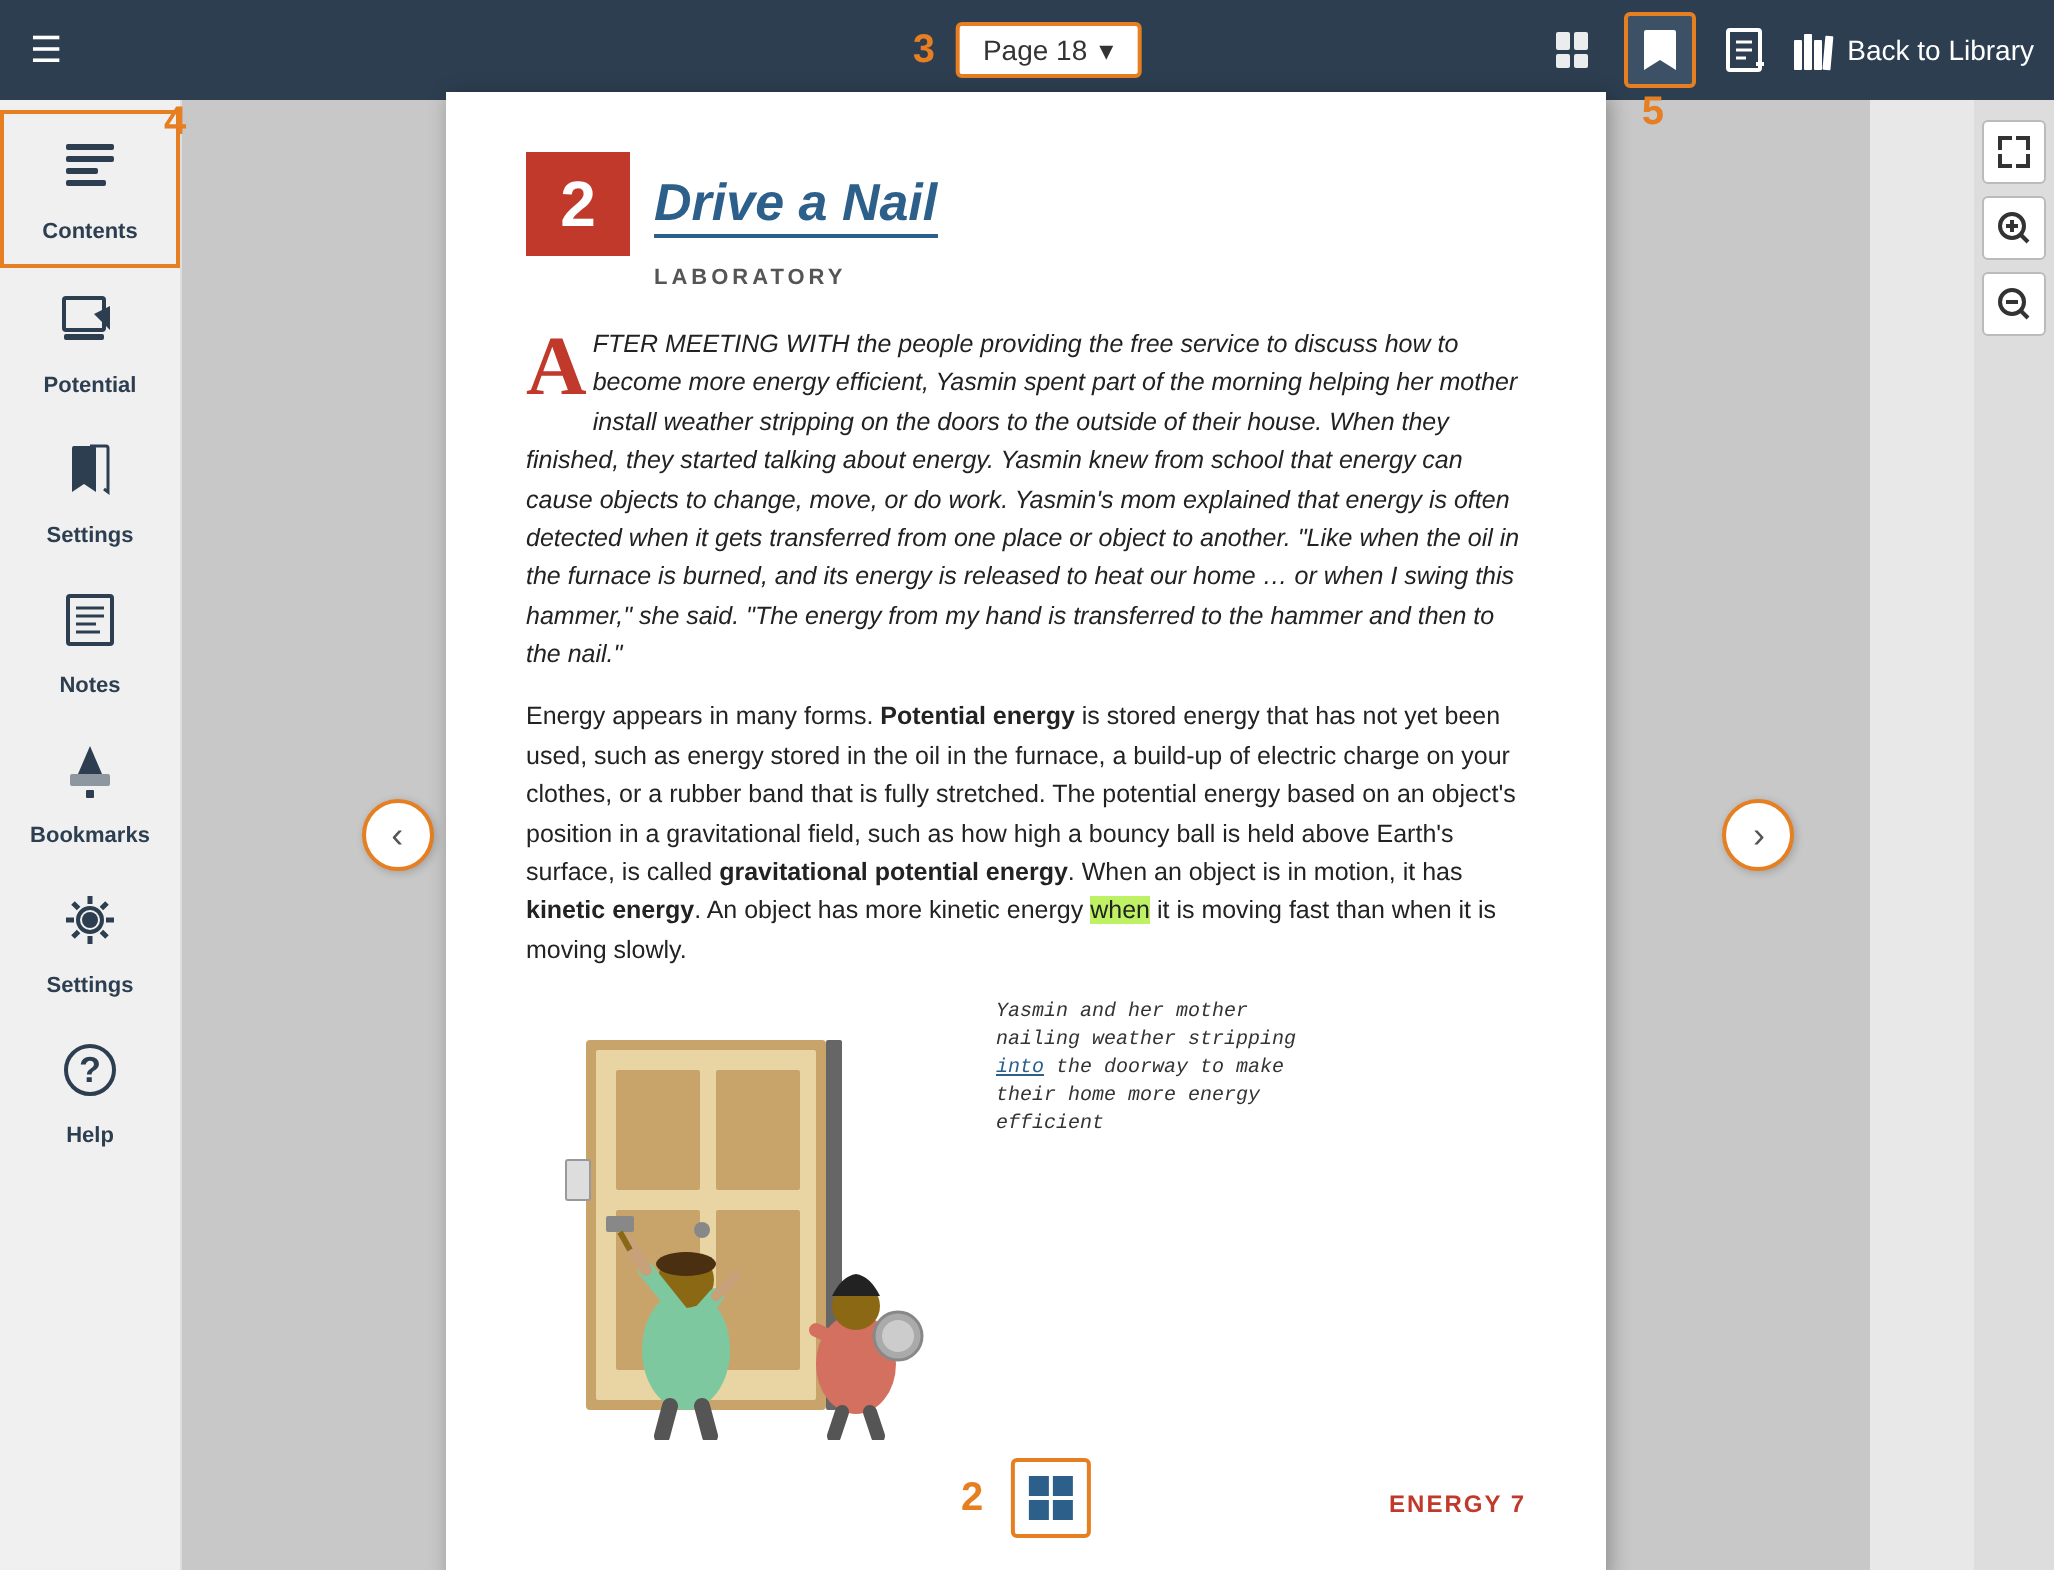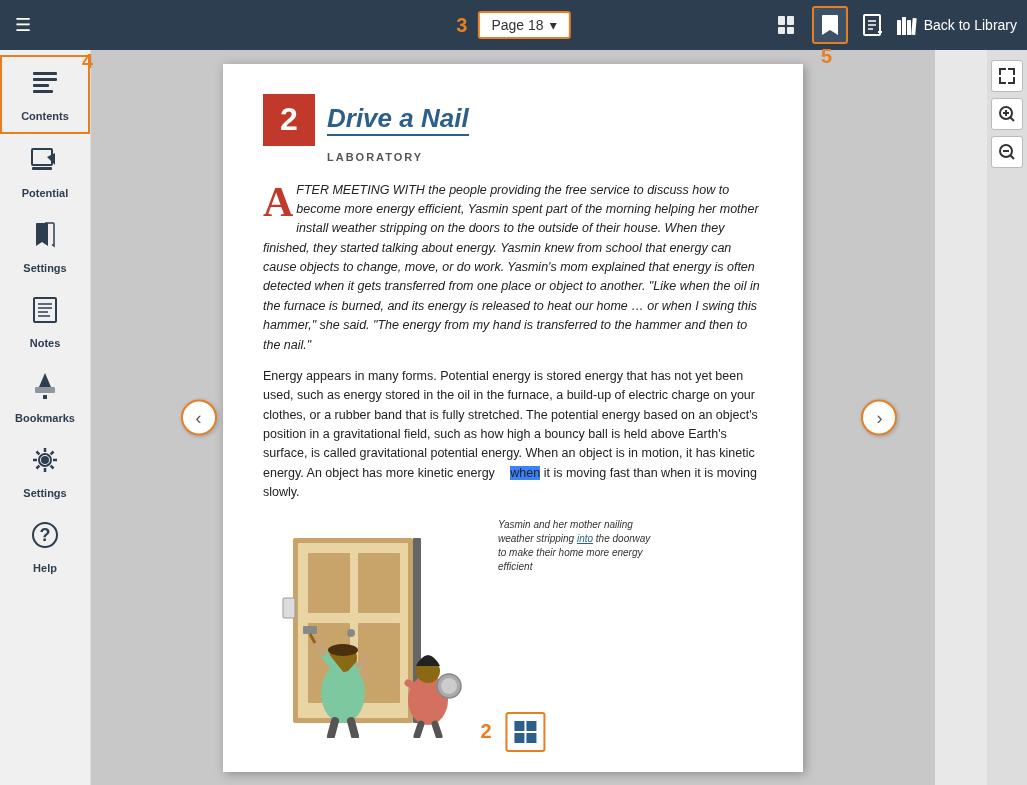--- a/index.html
+++ b/index.html
@@ -176,21 +176,21 @@
       float: left;
       font-size: 42px;
       line-height: 0.85;
       font-weight: bold;
       color: #c0392b;
       margin-right: 3px;
       margin-top: 4px;
       font-family: serif;
     }
     .italic-text { font-style: italic; }
-    .bold-text { font-weight: normal; }
+    .bold-text { font-weight: bold; }
     .underline-text { text-decoration: underline; color: #2c5f8a; }
 
     
     .image-section {
       display: flex;
       gap: 15px;
       margin-top: 15px;
       align-items: flex-start;
     }
 
@@ -199,20 +199,21 @@
       width: 220px;
       height: 220px;
     }
 
     .image-caption {
       font-size: 10px;
       font-style: italic;
       color: #333;
       max-width: 160px;
       line-height: 1.4;
+      font-family: Liberation Mono, monospace;
     }
     .image-caption .underline-text { text-decoration: underline; color: #2c5f8a; }
 
     .page-footer {
       display: flex;
       justify-content: flex-end;
       margin-top: 20px;
       font-size: 12px;
       font-weight: bold;
       color: #c0392b;
@@ -300,22 +301,21 @@
 
     .num-badge {
       color: #e67e22;
       font-size: 20px;
       font-weight: bold;
       margin-right: 4px;
     }
 
     
     .highlight-word {
-      background: #3b82f6;
-      margin-left: 12px;
+      background: #bef264;
     }
   </style>
 </head>
 <body>
 
 <div class="header">
   <div class="header-left">
     <button class="hamburger-btn">☰</button>
   </div>
 
@@ -527,20 +527,23 @@
           <line x1="158" y1="206" x2="154" y2="218" stroke="#555" stroke-width="7" stroke-linecap="round"></line>
           <line x1="172" y1="206" x2="176" y2="218" stroke="#555" stroke-width="7" stroke-linecap="round"></line>
         </svg>
       </div>
 
       <div class="image-caption">
         <span>Yasmin and her mother nailing weather stripping </span><span class="underline-text">into</span><span> the doorway to make their home more energy efficient</span>
       </div>
     </div>
 
+    <div class="page-footer">
+      <span>ENERGY 7</span>
+    </div>
 
     <div class="grid-icon-container">
       <span class="num-badge">2</span>
       <button class="grid-btn">
         <div class="grid-icon">
           <div class="grid-cell"></div>
           <div class="grid-cell"></div>
           <div class="grid-cell"></div>
           <div class="grid-cell"></div>
         </div>

